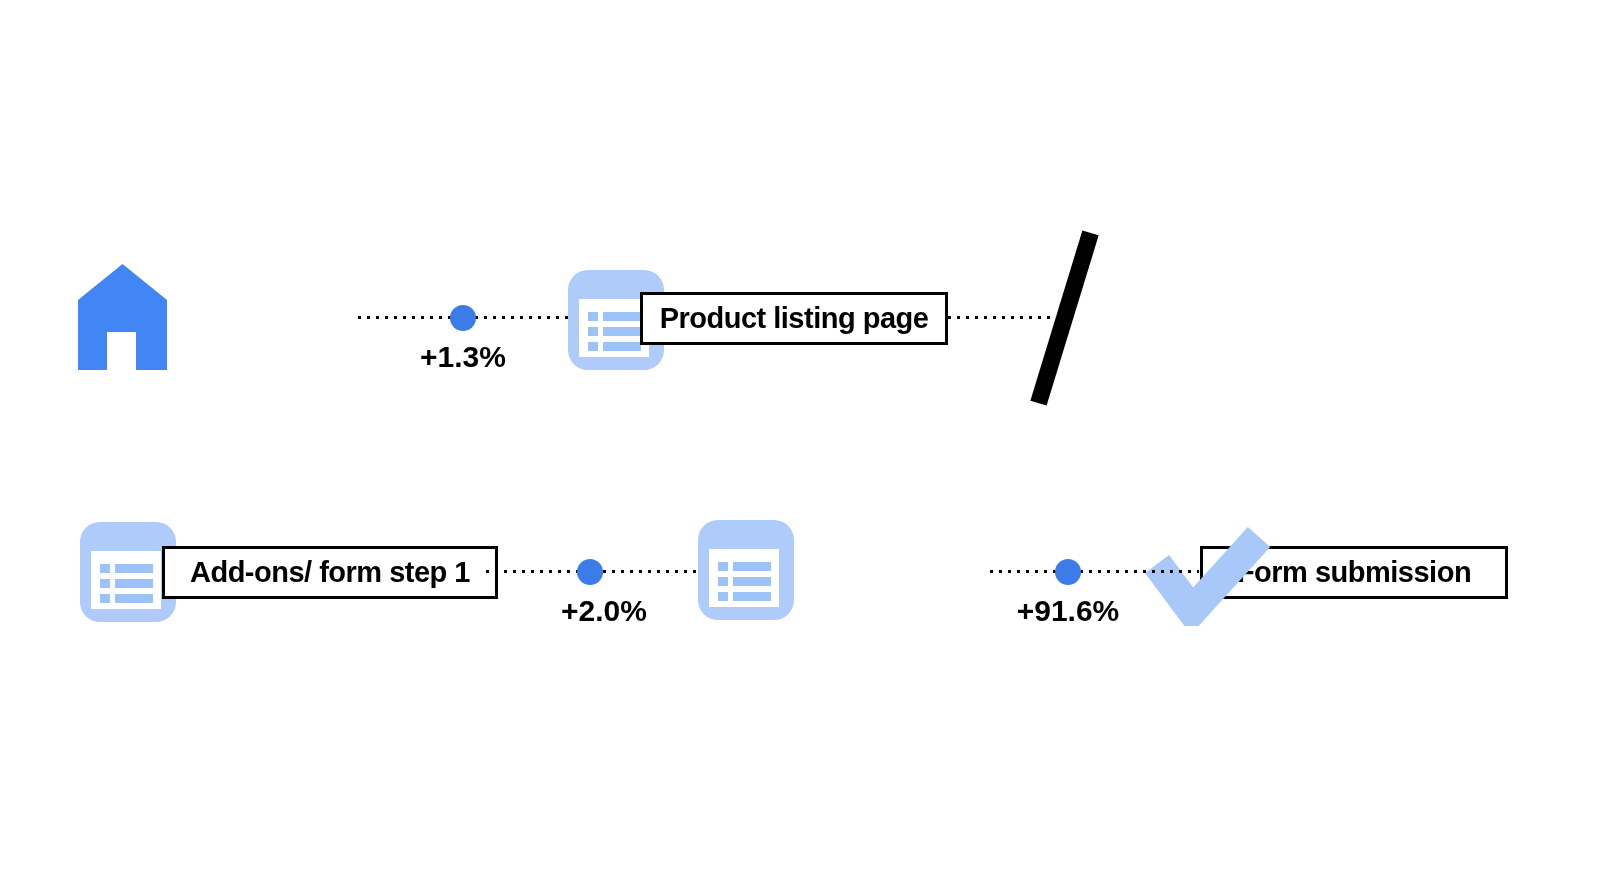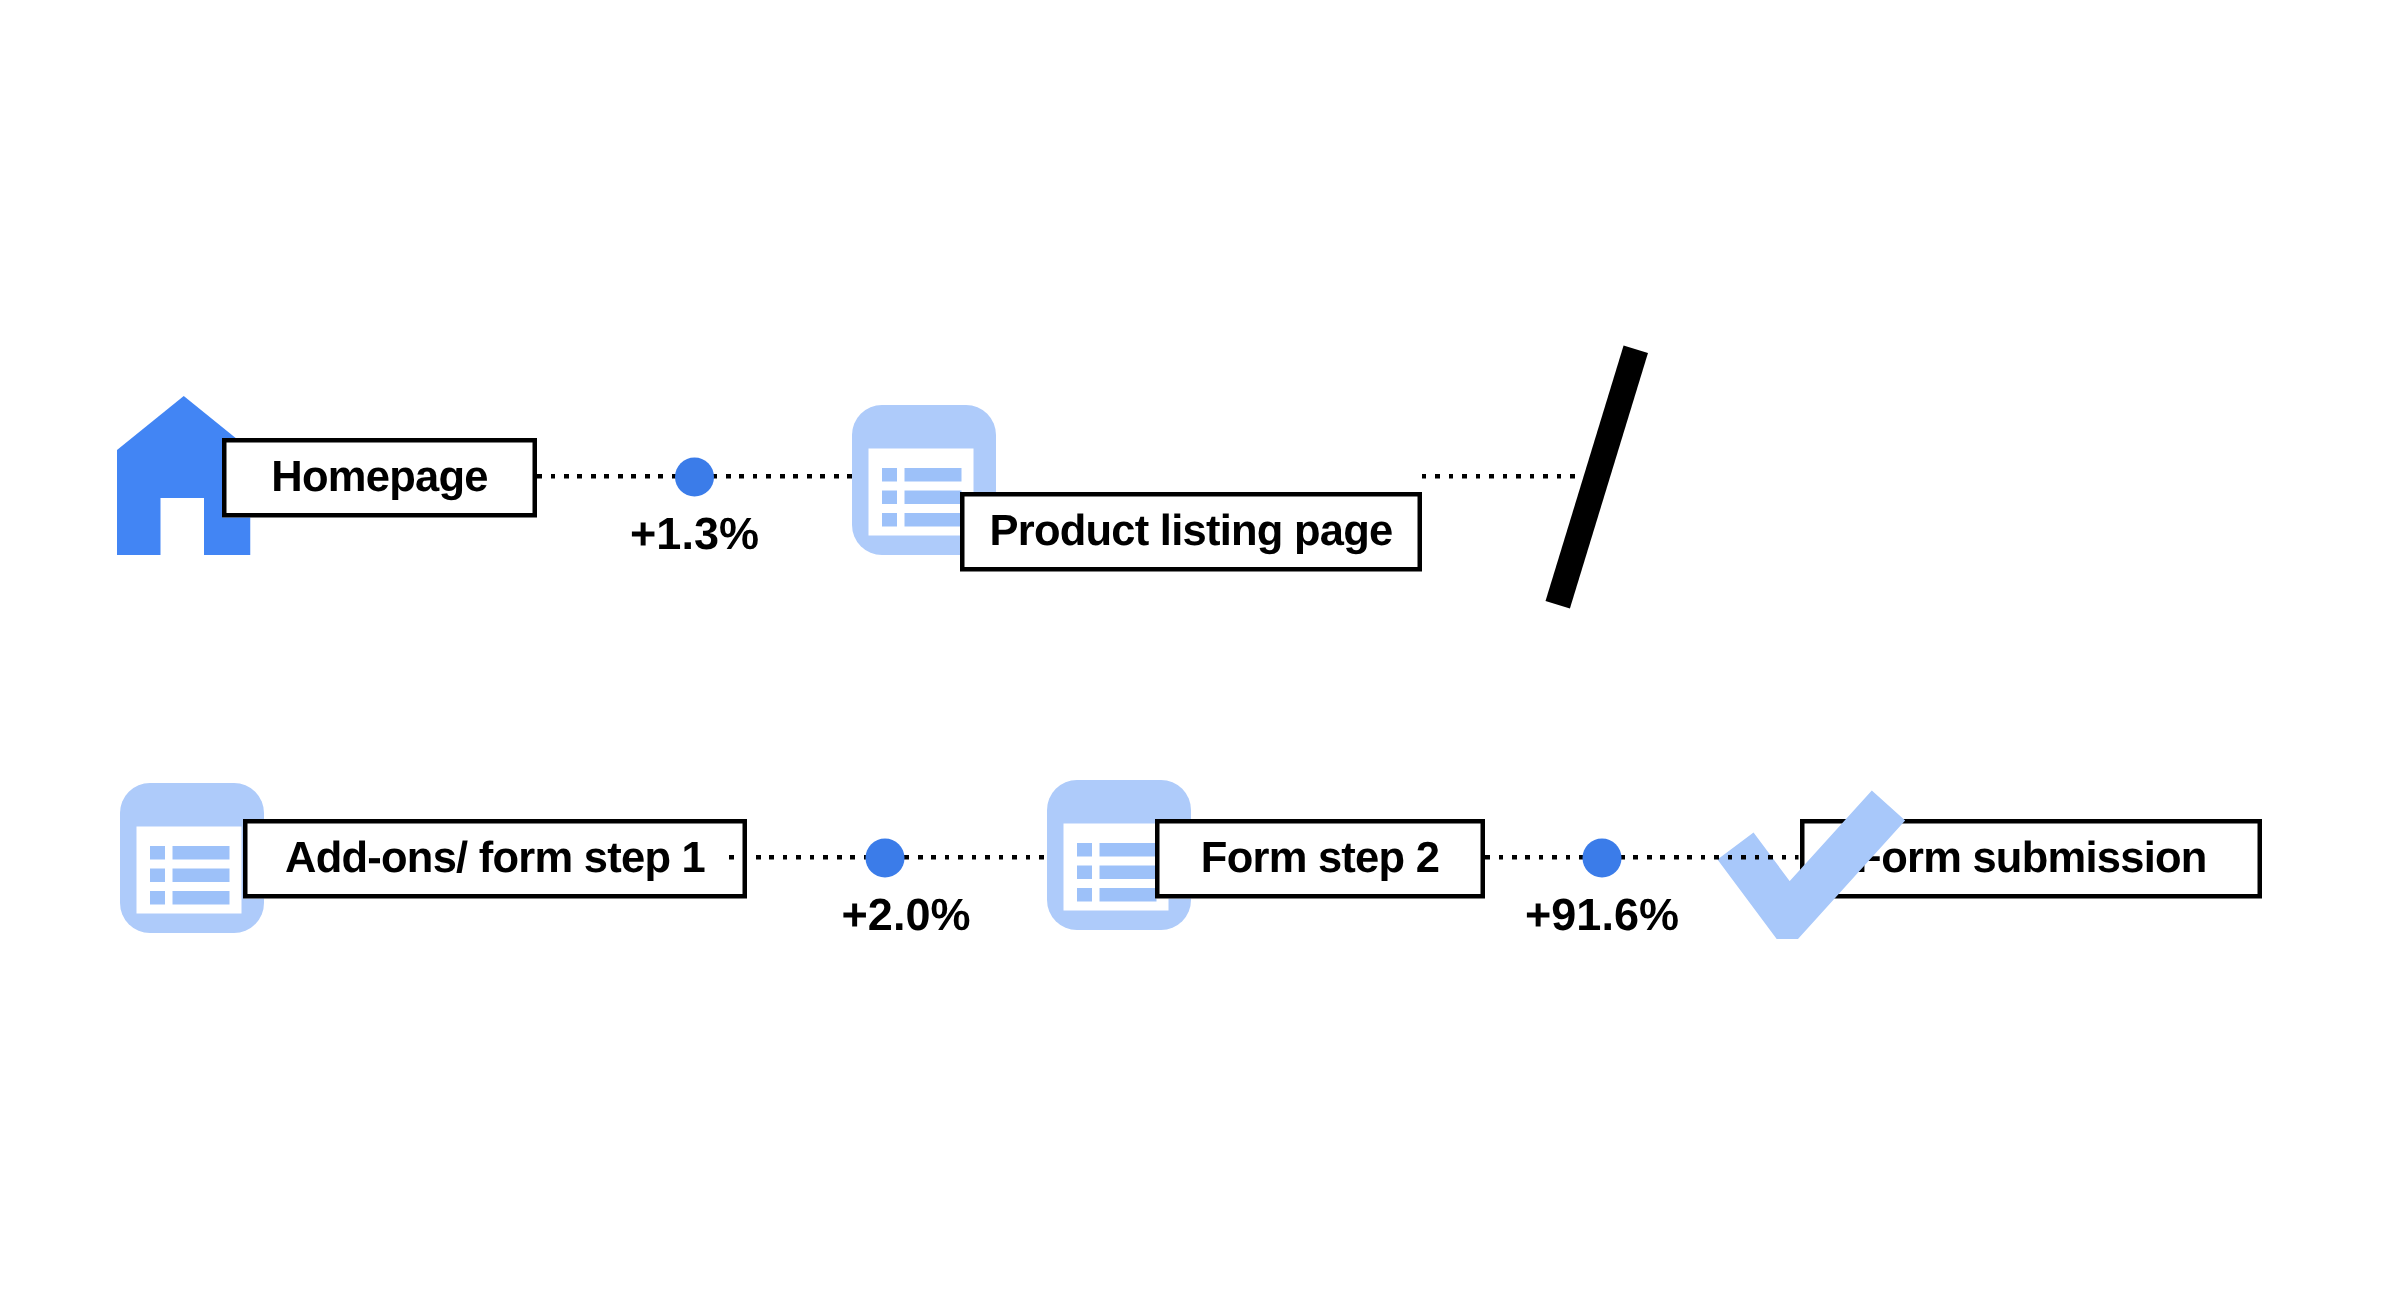--- a/index.html
+++ b/index.html
@@ -77,40 +77,37 @@
 </head>
 <body>
 
 <div class="stage">
 
   <svg class="icon" style="left:78px; top:264px;" width="89" height="106" viewBox="0 0 89 106">
     <polygon points="44.5,0 89,36 89,106 0,106 0,36" fill="#4285F4"></polygon>
     <rect x="29" y="68" width="29" height="38" fill="#ffffff"></rect>
   </svg>
 
-  <div class="node-box" style="left:148px; top:292px; width:210px;">
-    <span class="node-label">Homepage</span>
-  </div>
 
   <div class="dotline" style="left:358px; top:316px; width:210px;"></div>
   <div class="dot" style="left:450px; top:305px;"></div>
   <div class="pct" style="left:463px; top:342px;">+1.3%</div>
 
   <svg class="icon" style="left:568px; top:270px;" width="96" height="100" viewBox="0 0 96 100">
     <rect width="96" height="100" rx="20" fill="#AECBFA"></rect>
     <rect x="11" y="29" width="70" height="58" fill="#ffffff"></rect>
     <rect x="20" y="42" width="10" height="9" fill="#9DC1F9"></rect>
     <rect x="35" y="42" width="38" height="9" fill="#9DC1F9"></rect>
     <rect x="20" y="57" width="10" height="9" fill="#9DC1F9"></rect>
     <rect x="35" y="57" width="38" height="9" fill="#9DC1F9"></rect>
     <rect x="20" y="72" width="10" height="9" fill="#9DC1F9"></rect>
     <rect x="35" y="72" width="38" height="9" fill="#9DC1F9"></rect>
   </svg>
 
-  <div class="node-box" style="left:640px; top:292px; width:308px;margin-top:36px;">
+  <div class="node-box" style="left:640px; top:292px; width:308px;">
     <span class="node-label">Product listing page</span>
   </div>
 
   <div class="dotline" style="left:948px; top:316px; width:106px;"></div>
 
   <div class="slash" style="left:1056px; top:229px;"></div>
 
   <svg class="icon" style="left:80px; top:522px;" width="96" height="100" viewBox="0 0 96 100">
     <rect width="96" height="100" rx="20" fill="#AECBFA"></rect>
     <rect x="11" y="29" width="70" height="58" fill="#ffffff"></rect>
@@ -134,23 +131,20 @@
     <rect width="96" height="100" rx="20" fill="#AECBFA"></rect>
     <rect x="11" y="29" width="70" height="58" fill="#ffffff"></rect>
     <rect x="20" y="42" width="10" height="9" fill="#9DC1F9"></rect>
     <rect x="35" y="42" width="38" height="9" fill="#9DC1F9"></rect>
     <rect x="20" y="57" width="10" height="9" fill="#9DC1F9"></rect>
     <rect x="35" y="57" width="38" height="9" fill="#9DC1F9"></rect>
     <rect x="20" y="72" width="10" height="9" fill="#9DC1F9"></rect>
     <rect x="35" y="72" width="38" height="9" fill="#9DC1F9"></rect>
   </svg>
 
-  <div class="node-box" style="left:770px; top:546px; width:220px;">
-    <span class="node-label">Form step 2</span>
-  </div>
 
   <div class="dotline" style="left:990px; top:570px; width:209px;"></div>
   <div class="dot" style="left:1055px; top:559px;"></div>
   <div class="pct" style="left:1068px; top:596px;">+91.6%</div>
 
   <div class="node-box" style="left:1200px; top:546px; width:308px;">
     <span class="node-label">Form submission</span>
   </div>
 
   <svg class="icon check-icon" style="left:1140px; top:518px;" width="132" height="108" viewBox="0 0 132 108">

